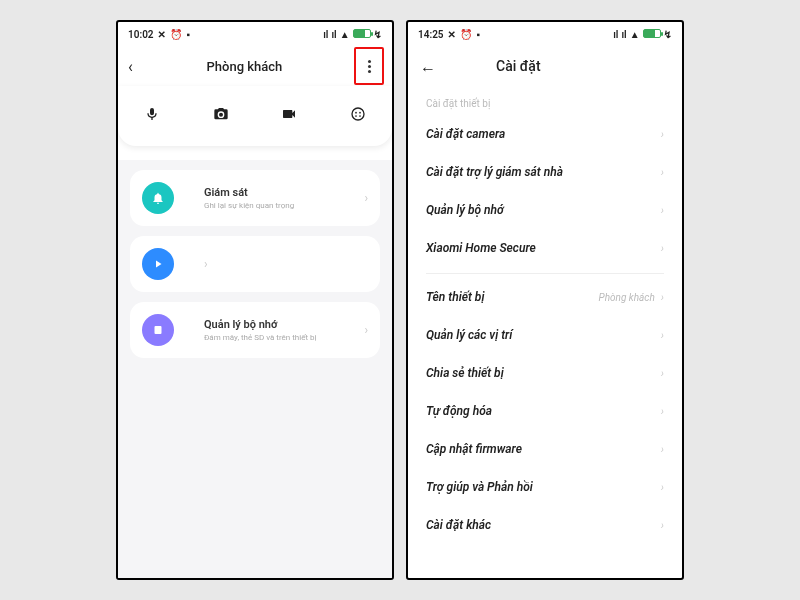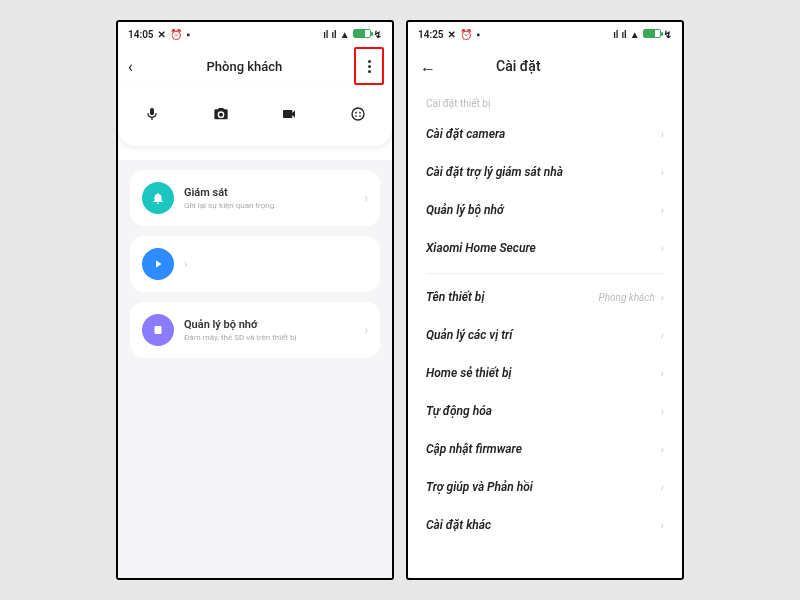--- a/index.html
+++ b/index.html
@@ -70,20 +70,21 @@
     box-shadow: 0 2px 6px rgba(0,0,0,0.08);
     display:flex; justify-content:space-around; align-items:center;
     margin-bottom: 14px;
   }
   .tool-ic { font-size: 16px; color:#222; }
   .body1 { flex:1; background:#f5f5f7; padding: 10px 12px; }
   .card {
     background:#fff; border-radius:14px;
     display:flex; align-items:center; padding: 12px 12px;
     margin-bottom: 10px;
+    gap: 20px;
   }
   .card .ic {
     width:32px; height:32px; border-radius:50%;
     display:flex; align-items:center; justify-content:center;
     margin-right:10px; color:#fff; font-size:14px;
   }
   .ic-teal { background:#1bc6c1; }
   .ic-blue { background:#2d8cff; }
   .ic-purple { background:#8a7bff; }
   .card .txt { flex:1; }
@@ -108,21 +109,21 @@
   .row .val { font-size:10px; color:#bbb; margin-left:auto; margin-right:6px; }
   .row .chev { color:#ccc; font-size:11px; }
   .divider { height:1px; background:#eee; margin: 6px 0 4px; }
 </style>
 </head>
 <body>
 
 <div class="phone">
   <div class="statusbar">
     <div class="left">
-      <span>14:05</span>
+      <span>10:02</span>
       <span class="sb-icon">✕</span>
       <span class="sb-icon">⏰</span>
       <span class="sb-icon">▪</span>
     </div>
     <div class="right">
       <span class="sb-icon">ıl</span>
       <span class="sb-icon">ıl</span>
       <span class="sb-icon">▲</span>
       <span class="battery">
           <i></i>
@@ -249,21 +250,21 @@
     <div class="row">
       <span class="lbl">Tên thiết bị</span>
       <span class="val">Phòng khách</span>
       <span class="chev">›</span>
     </div>
     <div class="row">
       <span class="lbl">Quản lý các vị trí</span>
       <span class="chev">›</span>
     </div>
     <div class="row">
-      <span class="lbl">Home sẻ thiết bị</span>
+      <span class="lbl">Chia sẻ thiết bị</span>
       <span class="chev">›</span>
     </div>
     <div class="row">
       <span class="lbl">Tự động hóa</span>
       <span class="chev">›</span>
     </div>
     <div class="row">
       <span class="lbl">Cập nhật firmware</span>
       <span class="chev">›</span>
     </div>

